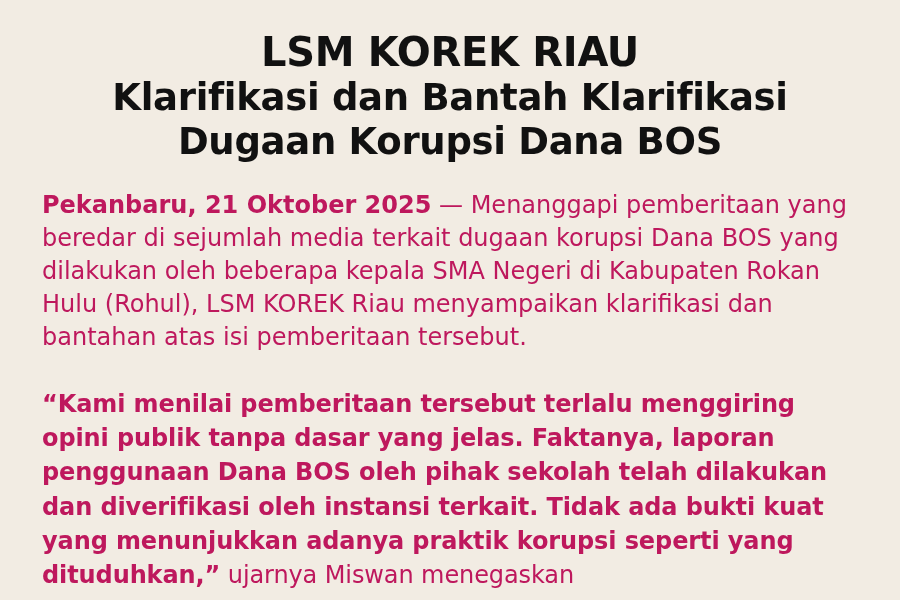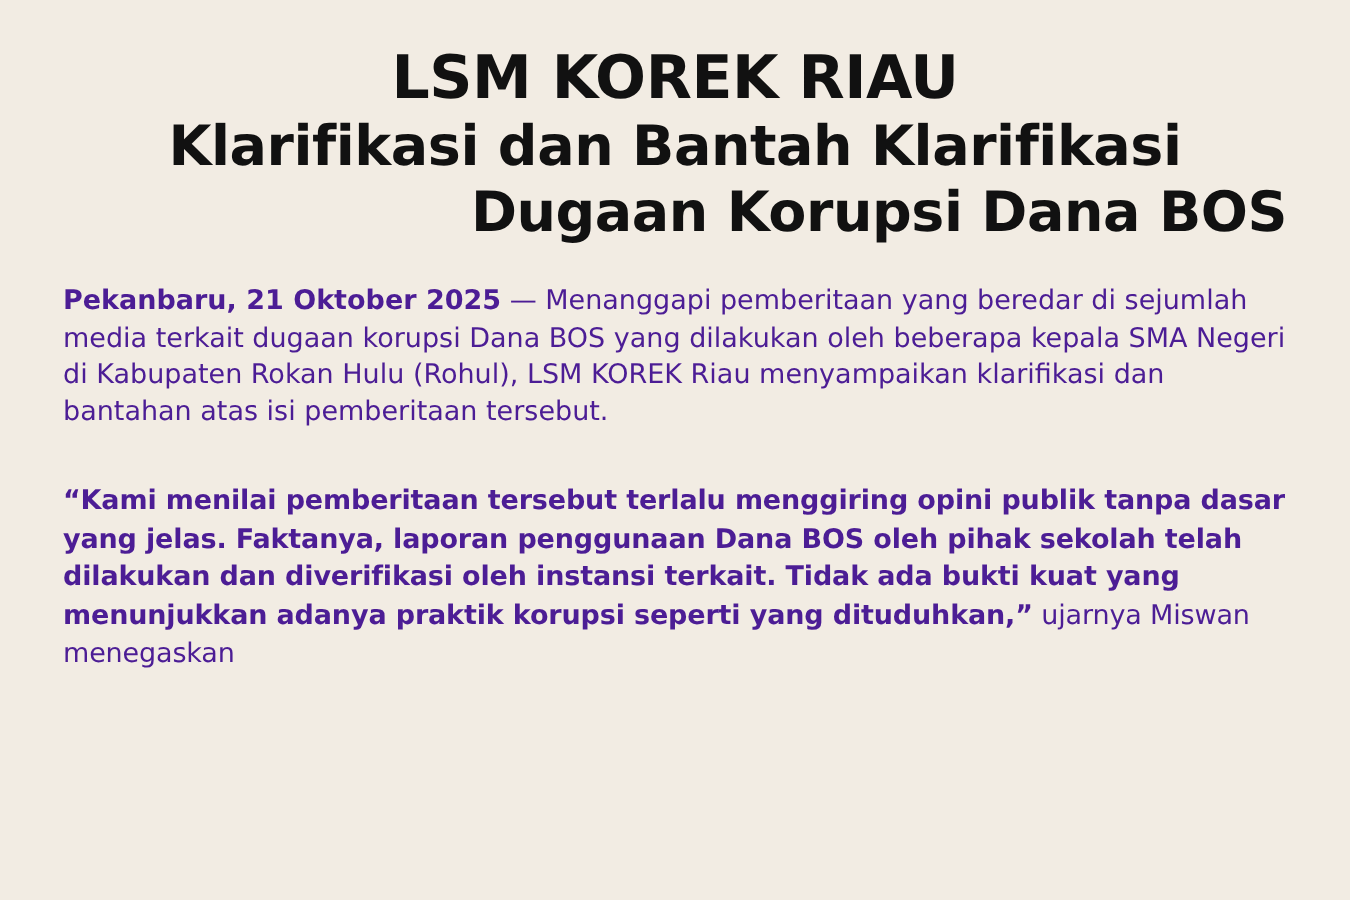--- a/index.html
+++ b/index.html
@@ -27,31 +27,31 @@
     margin: 0;
   }
   .headline-line {
     font-weight: bold;
     letter-spacing: -0.3px;
     line-height: 1.13;
     color: #111111;
   }
   .headline-line.l1 { font-size: 40px; margin-bottom: 2px; }
   .headline-line.l2 { font-size: 37px; margin-bottom: 2px; }
-  .headline-line.l3 { font-size: 37px; margin-bottom: 16px; text-align: right; }
+  .headline-line.l3 { font-size: 37px; margin-bottom: 16px; }
   .headline-line.l4 { font-size: 37px; margin-bottom: 0; }
 
   .body-block {
     margin-top: 26px;
   }
   p.para {
     margin: 0 0 22px 0;
-    font-size: 18px;
+    font-size: 24px;
     line-height: 1.38;
-    color: #4c1d95;
+    color: #be185d;
     text-align: left;
   }
   p.para.quote {
     font-weight: bold;
     letter-spacing: -0.1px;
     line-height: 1.42;
     margin-top: 33px;
   }
   .dateline {
     font-weight: bold;

